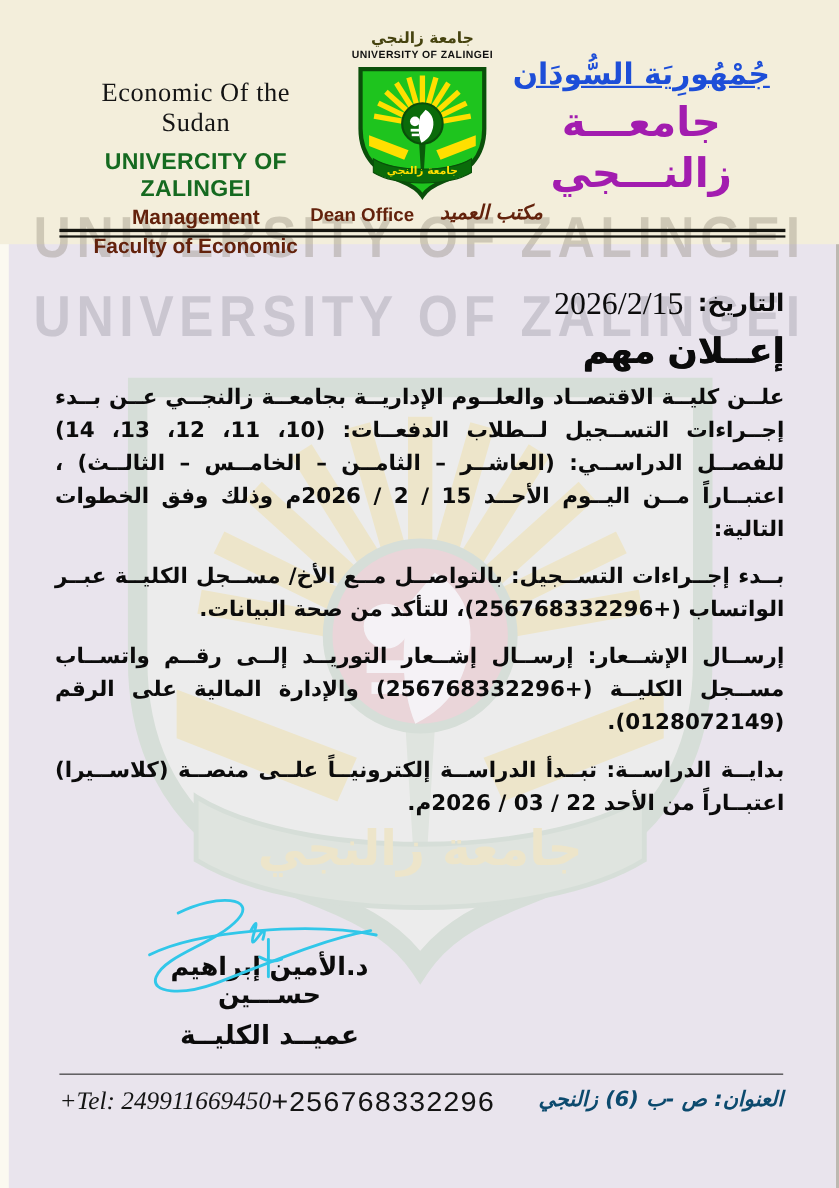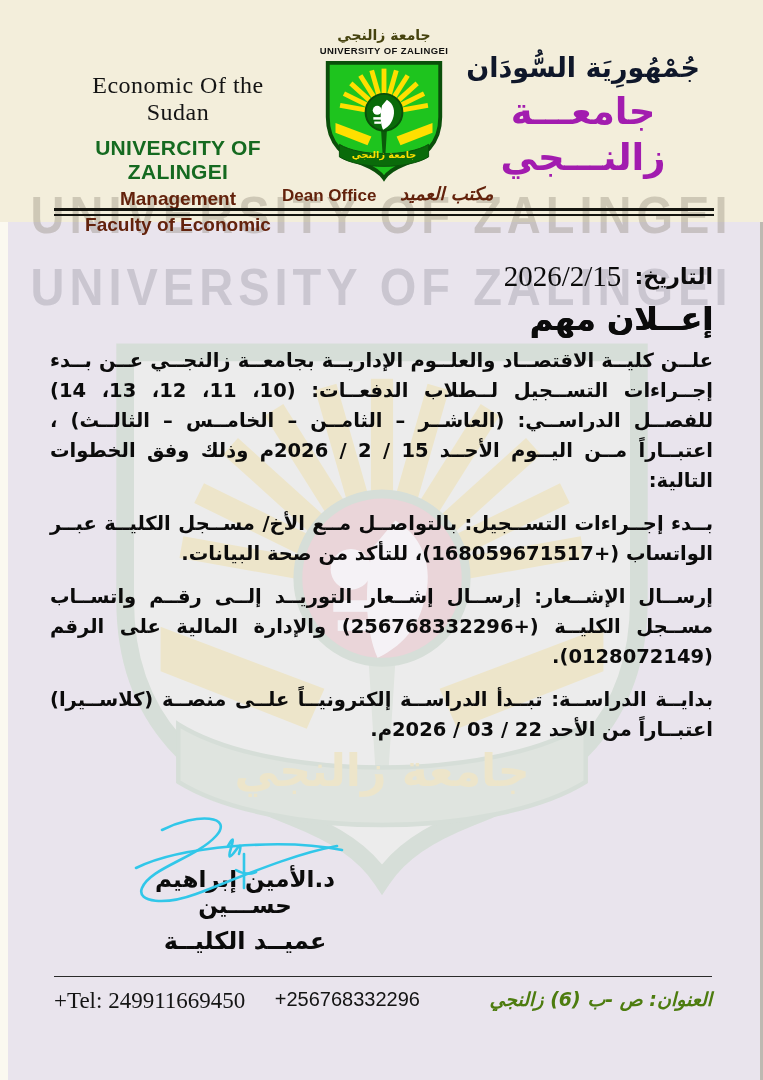--- a/index.html
+++ b/index.html
@@ -39,44 +39,44 @@
   .lg-banner-text{fill:var(--lg-yellow);font-family:"DejaVu Sans",sans-serif;font-weight:bold;font-size:10px;}
   
   .header-left{position:absolute;left:58px;top:72px;width:240px;text-align:center;z-index:2;}
   .republic-en{font-family:"Liberation Serif",serif;font-size:24px;color:#141414;letter-spacing:.5px;}
   .univ-en{margin-top:10px;font-family:"Liberation Sans",sans-serif;font-weight:800;font-size:21px;color:#156a20;letter-spacing:.3px;}
   .faculty-en{font-family:"Liberation Sans",sans-serif;font-weight:800;font-size:19px;color:#63220c;margin-top:4px;}
   .logo-block{position:absolute;left:306px;top:26px;width:156px;text-align:center;z-index:2;}
   .logo-callig{font-size:14px;font-weight:bold;color:#46430f;height:19px;line-height:19px;}
   .logo-caption{font-family:"Liberation Sans",sans-serif;font-weight:800;font-size:9.5px;color:#111;letter-spacing:.4px;}
   .header-right{position:absolute;right:40px;top:52px;width:280px;text-align:center;z-index:2;direction:rtl;}
-  .republic-ar{font-size:27px;font-weight:bold;color:#0f172a;}
+  .republic-ar{font-size:27px;font-weight:bold;color:#1d4ed8;text-decoration:underline;}
   .univ-ar{font-size:37px;font-weight:bold;color:#a21caf;margin-top:6px;line-height:46px;}
   .faculty-ar{font-size:21px;font-weight:bold;color:#713310;margin-top:2px;}
   .dean-en{position:absolute;left:282px;top:186px;font-family:"Liberation Sans",sans-serif;font-weight:800;font-size:17px;color:#63220c;z-index:2;}
   .dean-ar{position:absolute;left:400px;top:183px;font-size:18px;font-weight:bold;color:#63220c;z-index:2;font-style:italic;}
   .double-rule{position:absolute;top:208px;left:54px;width:660px;height:3px;border-top:3px solid #15150f;border-bottom:2px solid #15150f;z-index:2;}
   
   .content{position:absolute;top:220px;left:50px;width:663px;direction:rtl;z-index:2;color:#0b0b0b;}
   .date-line{text-align:right;height:40px;margin-top:40px;}
   .date-label{font-size:22px;font-weight:bold;vertical-align:middle;}
   .date-value{font-family:"Liberation Serif",serif;font-size:29px;margin-right:8px;vertical-align:middle;display:inline-block;direction:ltr;}
   .doc-title{margin:0 0 8px 0;text-align:right;font-size:32px;font-weight:800;letter-spacing:1px;text-shadow:.6px 0 0 #0b0b0b;}
   .para{margin:0 0 13px 0;font-size:19.5px;font-weight:bold;line-height:30px;text-align:justify;}
   
   .signature-svg{position:absolute;left:132px;top:808px;width:215px;height:102px;z-index:3;pointer-events:none;}
   .sig-block{position:absolute;left:105px;top:866px;width:280px;text-align:center;z-index:2;color:#0b0b0b;direction:rtl;}
   .sig-name{font-size:23px;font-weight:bold;}
   .sig-role{font-size:24px;font-weight:bold;margin-top:9px;letter-spacing:1px;}
   
   .footer-rule{position:absolute;top:976px;left:54px;width:658px;border-top:1.5px solid #2a2a2a;z-index:2;}
   .footer{position:absolute;top:988px;left:54px;width:658px;display:flex;justify-content:space-between;align-items:flex-start;z-index:2;}
-  .footer-tel{font-family:"Liberation Serif",serif;font-size:23px;color:#141414;direction:ltr;}
-  .footer-phone2{font-family:Liberation Sans, sans-serif;font-size:20px;color:#141414;direction:ltr;margin-left:-40px;}
-  .footer-address{font-size:19px;font-weight:bold;color:#4d7c0f;direction:rtl;font-style:italic;}
+  .footer-tel{font-family:"Liberation Serif",serif;font-size:23px;color:#141414;direction:ltr;font-style:italic;}
+  .footer-phone2{font-family:Liberation Mono, monospace;font-size:26px;color:#141414;direction:ltr;margin-left:-40px;}
+  .footer-address{font-size:19px;font-weight:bold;color:#0c4a6e;direction:rtl;font-style:italic;}
 </style>
 </head>
 <body>
 
 <div class="page">
 
   <svg width="0" height="0" style="position:absolute" aria-hidden="true">
     <defs>
       <symbol id="uni-logo" viewBox="0 0 140 132">
         <path class="lg-shield" d="M12,6 H128 V62 C128,90 111,103 90,111 C80,115 74,119 70,125 C66,119 60,115 50,111 C29,103 12,90 12,62 Z"></path>
@@ -141,21 +141,21 @@
 
   <div class="double-rule"></div>
 
   <div class="content">
     <div class="date-line">
       <span class="date-label">التاريخ:</span>
       <span class="date-value">2026/2/15</span>
     </div>
     <h1 class="doc-title">إعــلان مهم</h1>
     <p class="para">علــن كليــة الاقتصــاد والعلــوم الإداريــة بجامعــة زالنجــي عــن بــدء إجــراءات التســجيل لــطلاب الدفعــات: (10، 11، 12، 13، 14) للفصــل الدراســي: (العاشــر – الثامــن – الخامــس – الثالــث) ، اعتبــاراً مــن اليــوم الأحــد 15 / 2 / 2026م وذلك وفق الخطوات التالية:</p>
-    <p class="para">بــدء إجــراءات التســجيل: بالتواصــل مــع الأخ/ مســجل الكليــة عبــر الواتساب (+168059671517)، للتأكد من صحة البيانات.</p>
+    <p class="para">بــدء إجــراءات التســجيل: بالتواصــل مــع الأخ/ مســجل الكليــة عبــر الواتساب (+256768332296)، للتأكد من صحة البيانات.</p>
     <p class="para">إرســال الإشــعار: إرســال إشــعار التوريــد إلــى رقــم واتســاب مســجل الكليــة (+256768332296) والإدارة المالية على الرقم (0128072149).</p>
     <p class="para">بدايــة الدراســة: تبــدأ الدراســة إلكترونيــاً علــى منصــة (كلاســيرا) اعتبــاراً من الأحد 22 / 03 / 2026م.</p>
   </div>
 
   <svg class="signature-svg" viewBox="0 0 215 102">
     <g fill="none" stroke="#31c7e9" stroke-width="2.6" stroke-linecap="round">
       <path d="M30,22 C66,4 102,8 84,28 C64,50 18,60 10,80 C4,95 34,97 64,86 C104,71 160,46 205,38"></path>
       <path d="M4,60 C48,38 150,30 210,42"></path>
       <path d="M96,38 q8,-14 3,2 q-5,16 5,2 q7,-10 3,4"></path>
       <path d="M112,46 l0,34"></path>

